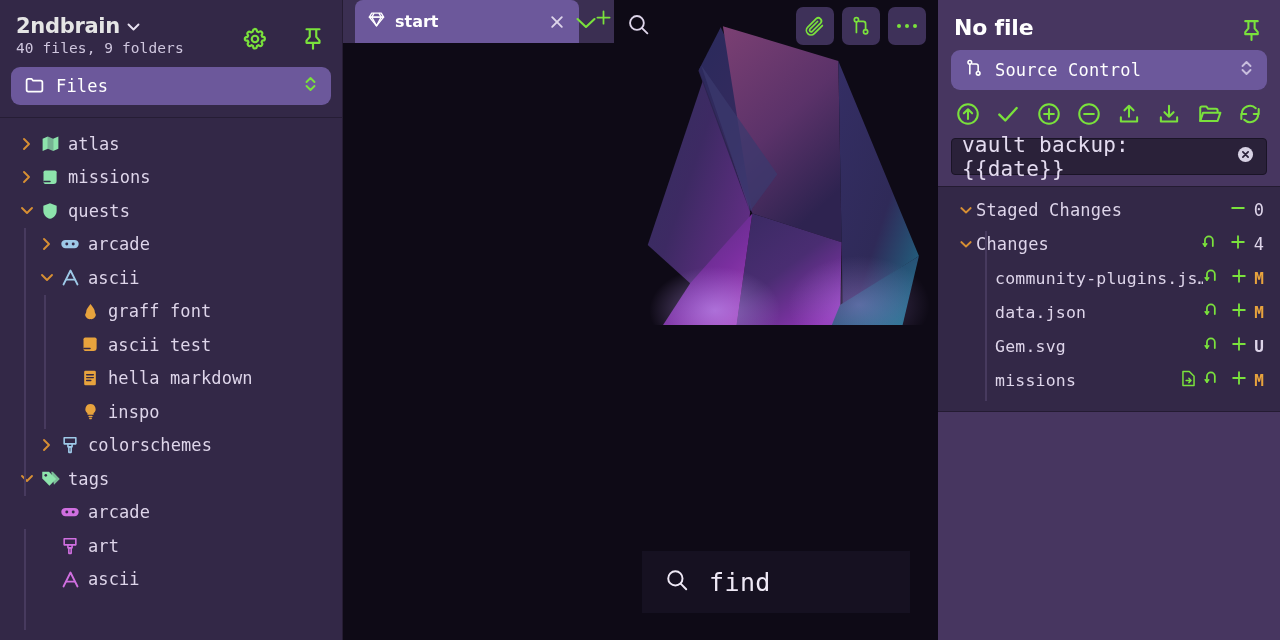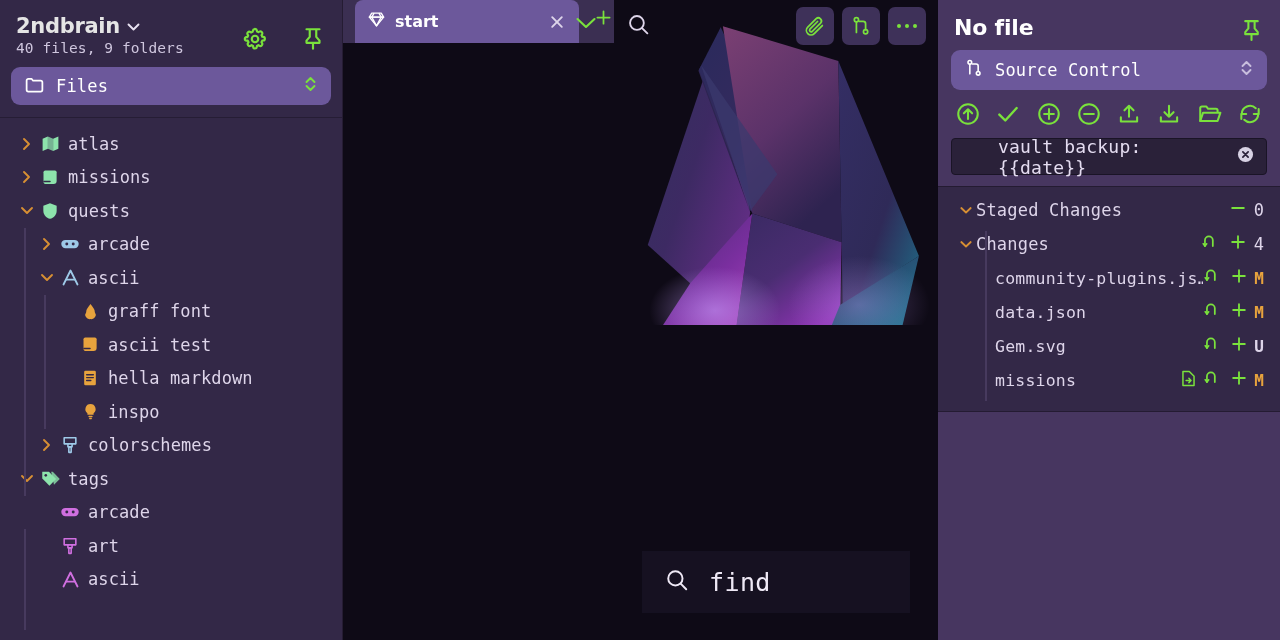--- a/index.html
+++ b/index.html
@@ -71,21 +71,21 @@
   .rpin { position:absolute; right:16px; top:18px; }
   .sc-pill { margin:10px 13px 0 13px; height:40px; border-radius:9px; background:#6c589b;
              display:flex; align-items:center; padding:0 13px; gap:11px; }
   .sc-pill .lbl { flex:1; font-size:17px; color:#fff; letter-spacing:.2px; }
   .sc-tools { display:flex; align-items:center; justify-content:space-between;
               padding:10px 16px 6px 16px; }
   .sc-tools > span { display:flex; align-items:center; justify-content:center; width:28px; height:28px; }
   .commit-wrap { padding:4px 13px 11px 13px; }
   .commit { height:37px; border-radius:4px; background:#2a2139; border:1px solid #1a1426;
             display:flex; align-items:center; padding:0 10px; }
-  .commit .val { flex:1; font-size:18px; color:#e4dcf0; letter-spacing:.2px;margin-left:36px; }
+  .commit .val { flex:1; font-size:21px; color:#e4dcf0; letter-spacing:.2px; }
 
   .changes { flex:none; background:#332847; border-top:1px solid #241b32;
              border-bottom:1px solid #241b32; padding:6px 0 14px 0; position:relative; }
   .grow { display:flex; align-items:center; height:34px; padding:0 16px 0 22px;
           font-size:17px; color:#ded5ea; }
   .grow .gcar { width:16px; display:flex; align-items:center; color:#d78f33; font-size:13px; }
   .grow .gnm { flex:1; letter-spacing:.2px; }
   .grow .gmeta { display:flex; align-items:center; gap:6px; }
   .frow { display:flex; align-items:center; height:34px; padding:0 16px 0 57px;
           font-size:16.5px; color:#ded5ea; position:relative; }

